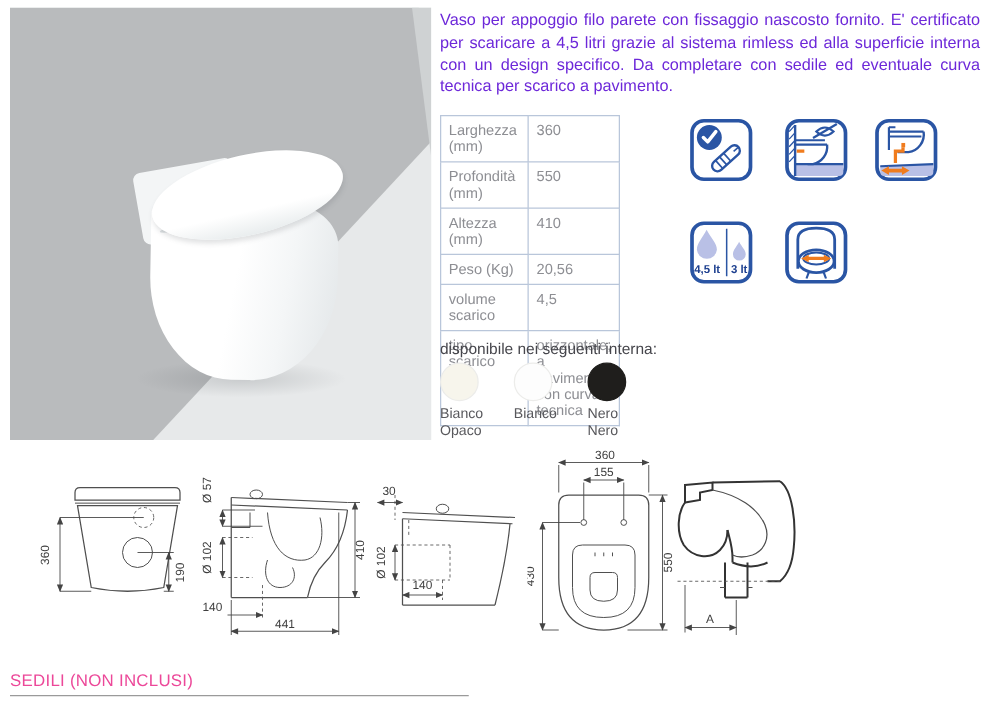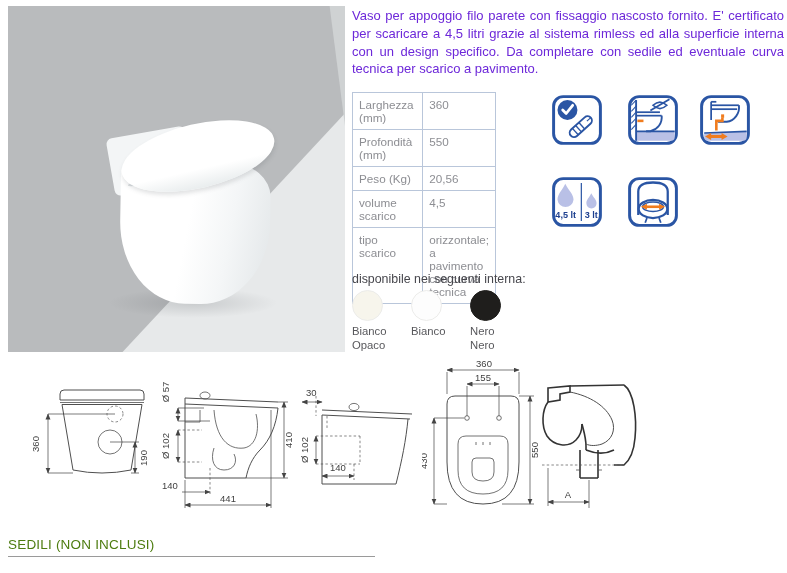--- a/index.html
+++ b/index.html
@@ -54,21 +54,21 @@
   .draw svg text { font-family:"Liberation Sans", sans-serif; font-size:9.5px; fill:#3f3f3f; }
   .dsvg { position:absolute; top:0; }
   .d1{left:28px;} .d2{left:152px;} .d3{left:296px;} .d4{left:422px;} .d5{left:540px;}
   .ln { stroke:#4f4f4f; stroke-width:1; fill:none; }
   .ln2 { stroke:#4f4f4f; stroke-width:.8; fill:none; }
   .thick { stroke:#333; stroke-width:1.6; fill:none; }
   .dim { stroke:#444; stroke-width:.7; fill:none; }
   .dash { stroke:#555; stroke-width:.7; fill:none; stroke-dasharray:2.5 2.2; }
 
   
-  .foot { position:absolute; top:537px; font-size:13.5px; color:#4d7c0f; letter-spacing:.2px;
+  .foot { position:absolute; top:537px; font-size:13.5px; color:#ec4899; letter-spacing:.2px;
           padding-bottom:4px; border-bottom:1.3px solid #9a9a9a; }
   .foot.l { left:8px; width:367px; }
   .foot.r { left:408px; width:375px; }
 </style>
 </head>
 <body>
 
 <div class="page">
 
   <svg width="0" height="0" style="position:absolute">
@@ -96,20 +96,24 @@
 
   <table class="spec">
     <tbody>
         <tr>
           <td class="lbl">Larghezza (mm)</td>
           <td class="val">360</td>
         </tr>
     <tr>
           <td class="lbl">Profondità  (mm)</td>
           <td class="val">550</td>
+        </tr>
+    <tr>
+          <td class="lbl">Altezza  (mm)</td>
+          <td class="val">410</td>
         </tr>
     <tr>
           <td class="lbl">Peso (Kg)</td>
           <td class="val">20,56</td>
         </tr>
     <tr>
           <td class="lbl">volume scarico</td>
           <td class="val">4,5</td>
         </tr>
     <tr>

